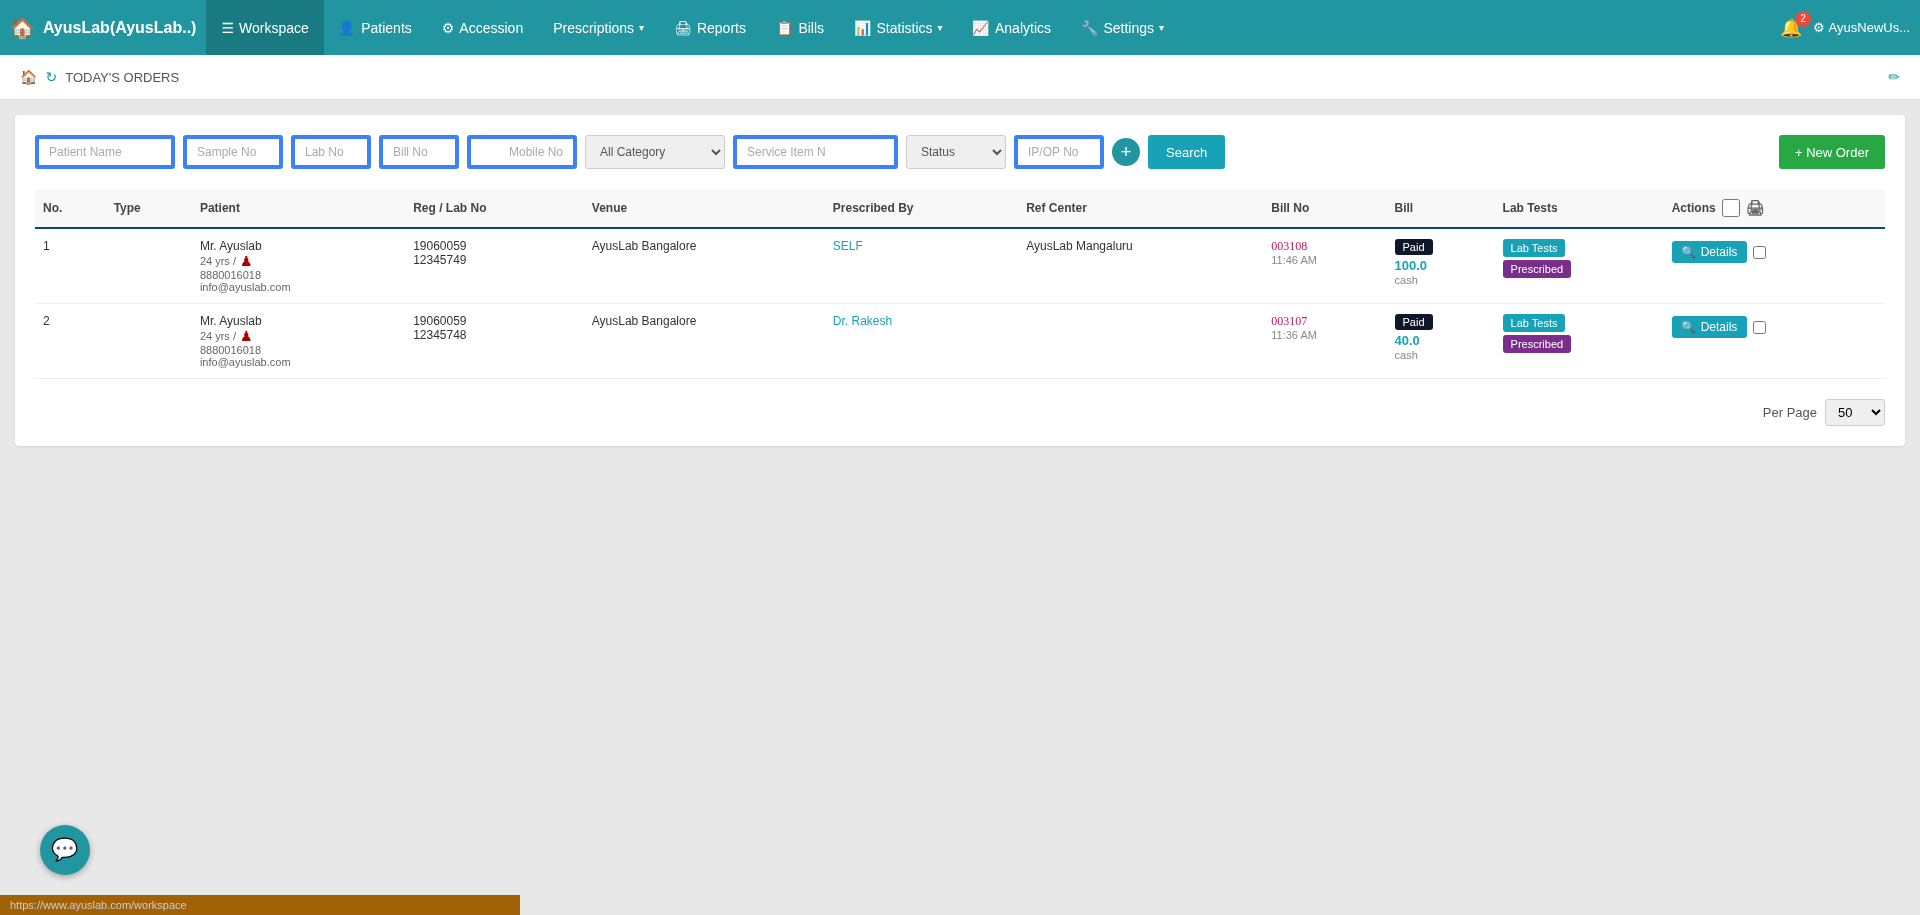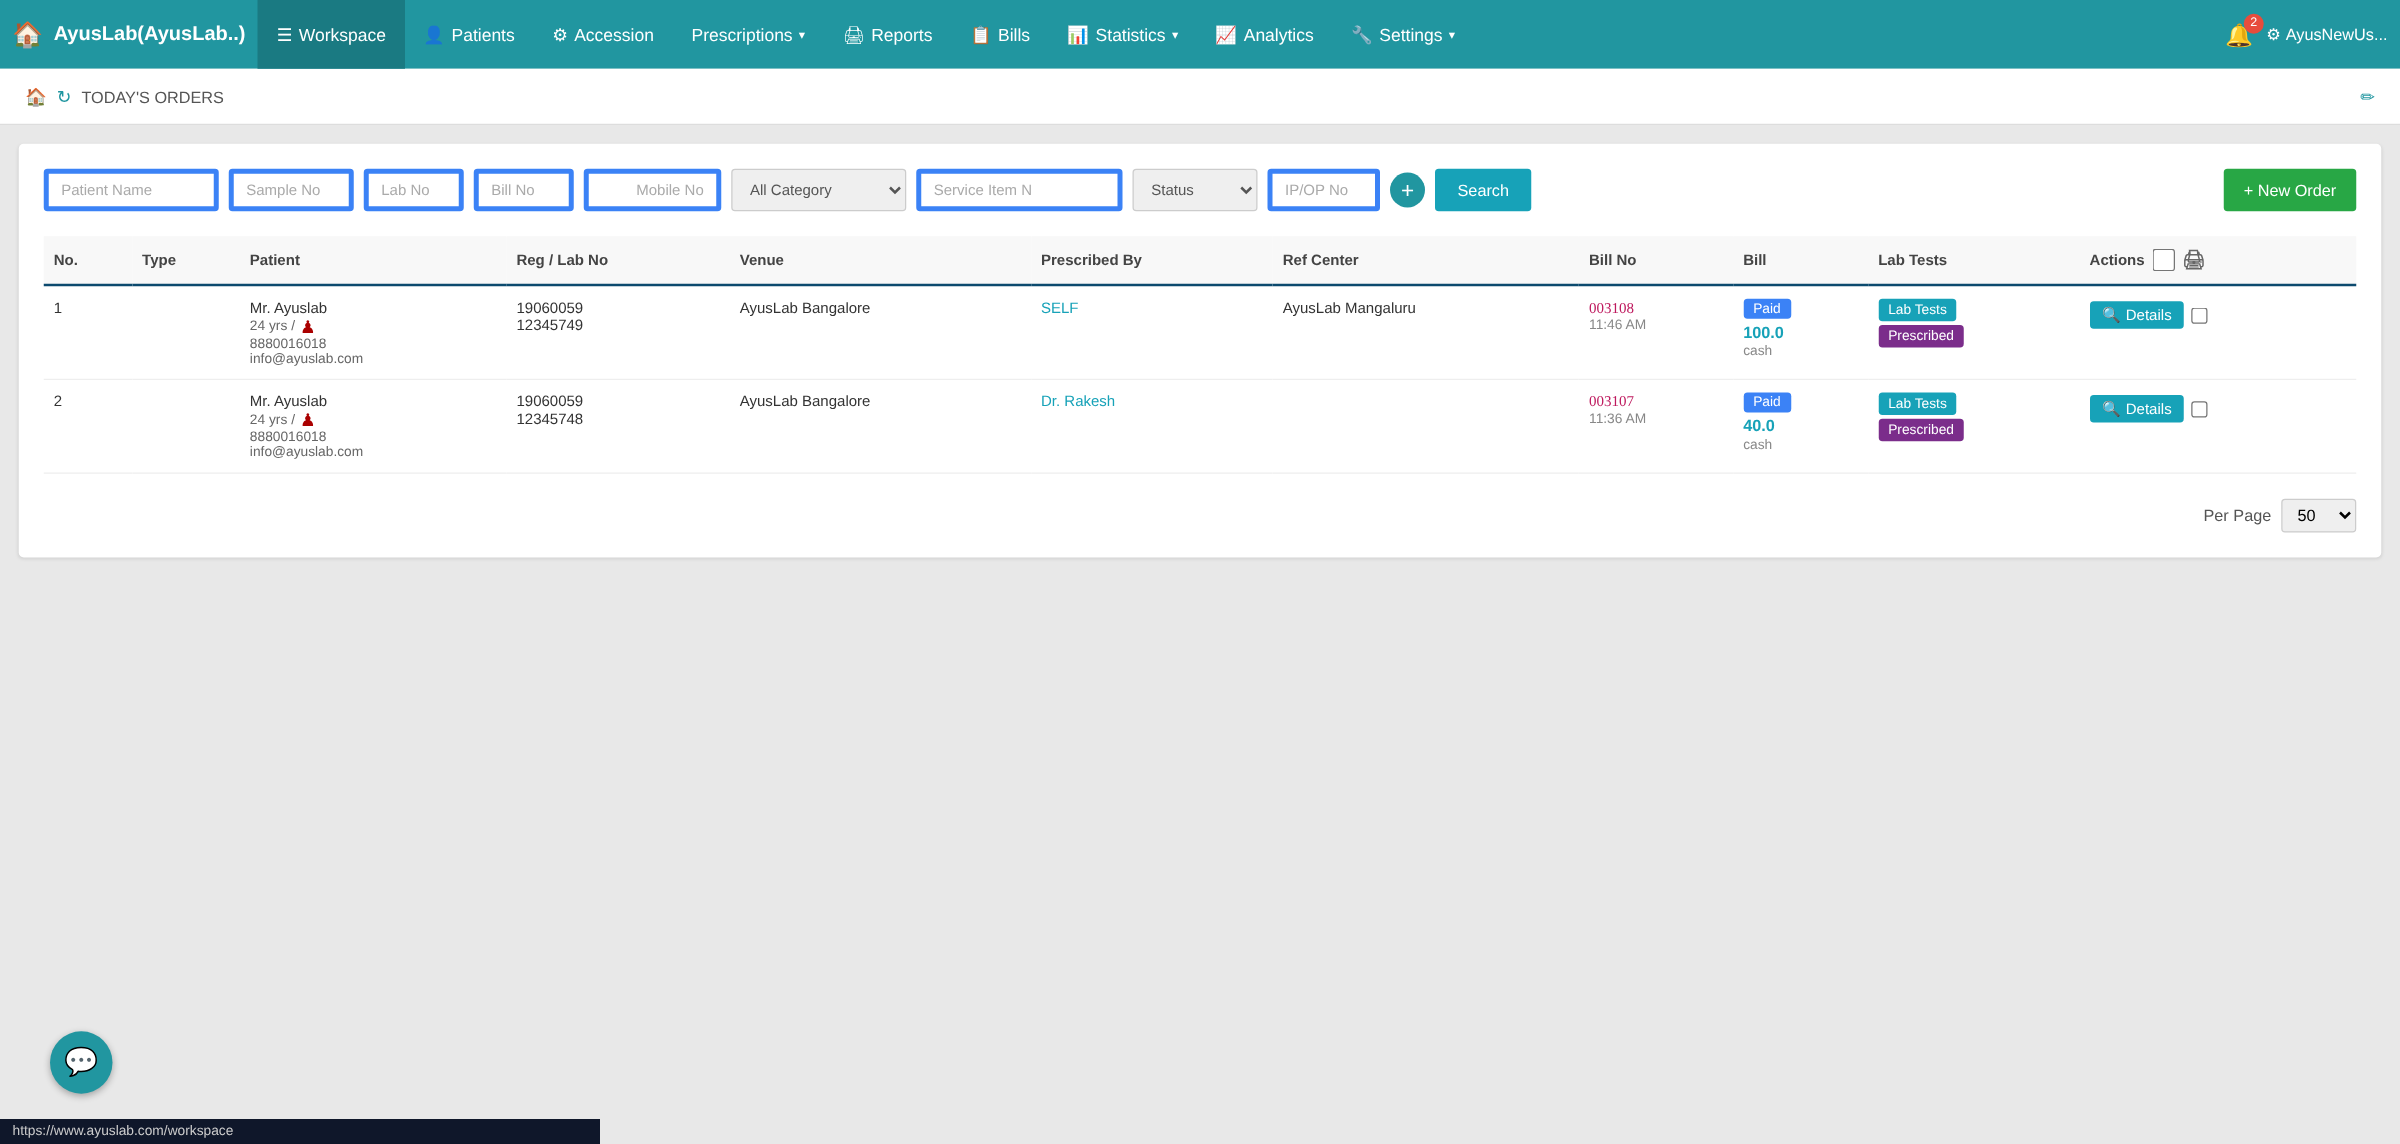--- a/index.html
+++ b/index.html
@@ -201,21 +201,21 @@
       vertical-align: top;
       color: #333;
     }
     .patient-name-cell { font-weight: 500; }
     .patient-info { color: #666; font-size: 11px; display: flex; align-items: center; gap: 4px; }
     .patient-icon { color: #a00; font-size: 14px; }
     .self-link { color: #17a2b8; }
     .bill-no-cell { color: #be185d; font-family: Liberation Serif, serif; }
     .bill-time { color: #888; font-size: 11px; }
     .paid-badge {
-      background: #3b82f6;
+      background: #0f172a;
       color: white;
       border-radius: 3px;
       padding: 2px 8px;
       font-size: 11px;
       display: inline-block;
       margin-bottom: 3px;
     }
     .bill-amount { color: #17a2b8; font-weight: bold; font-size: 13px; }
     .bill-method { color: #888; font-size: 11px; }
     .lab-tests-btn {
@@ -275,28 +275,28 @@
     .th-actions {
       display: flex;
       align-items: center;
       gap: 6px;
     }
     .print-icon { font-size: 15px; color: #666; cursor: pointer; }
     .checkbox-header { width: 18px; height: 18px; cursor: pointer; }
 
     
     .status-bar {
-      background: #0f172a;
+      background: #a16207;
       color: #ccc;
       font-size: 11px;
       padding: 4px 10px;
       position: fixed;
       bottom: 0;
       left: 0;
-      width: 480px;
+      width: 520px;
     }
 
     
     .chat-btn {
       position: fixed;
       bottom: 40px;
       left: 40px;
       background: #2196a0;
       color: white;
       border-radius: 50%;

